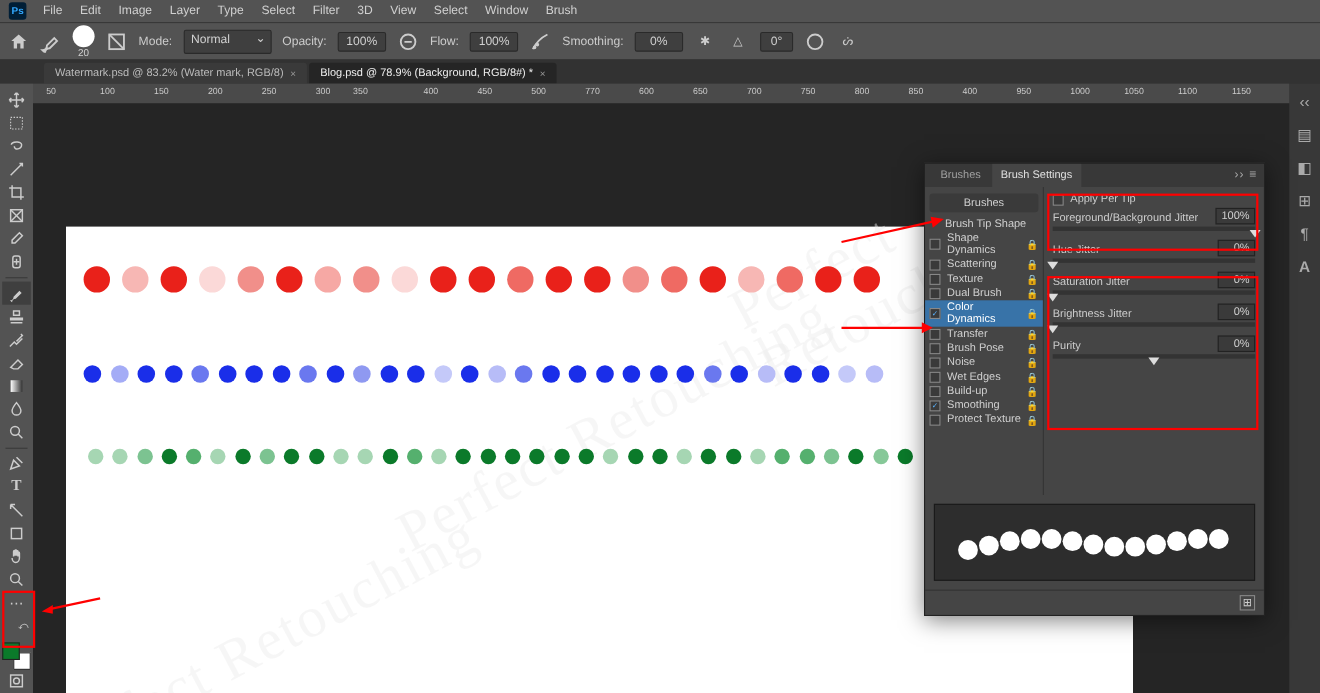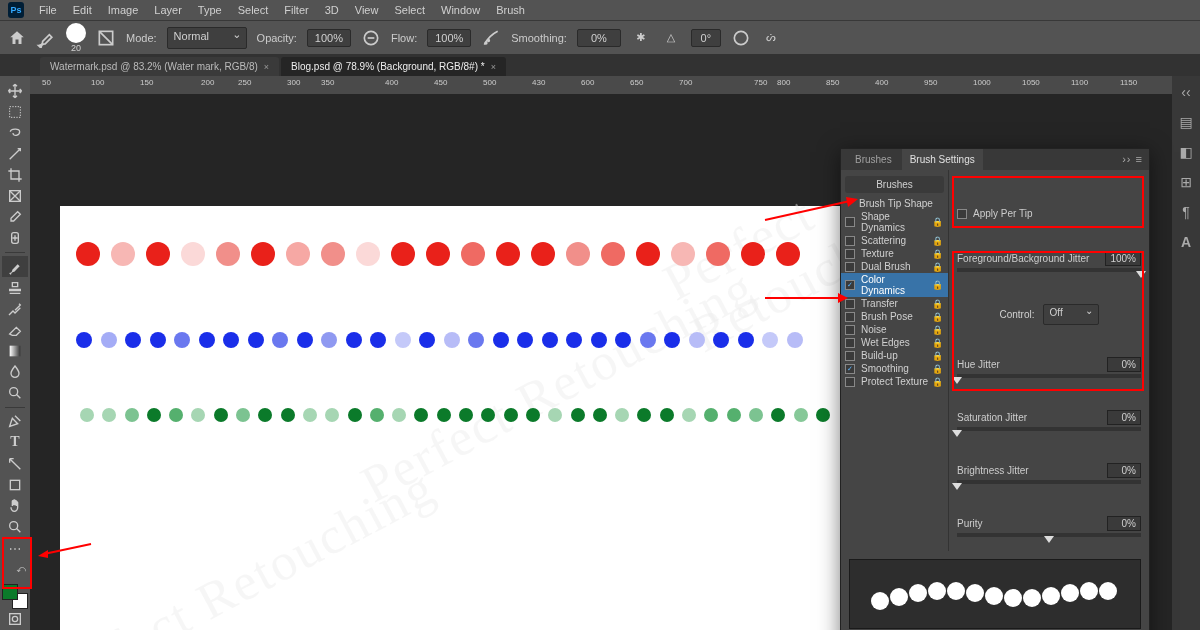--- a/index.html
+++ b/index.html
@@ -65,21 +65,21 @@
 .panel-body { display: flex; min-height: 280px; }
 .plist { width: 108px; background: #454545; border-right: 1px solid #333; padding: 6px 0; }
 .plist .hdr { background: #3a3a3a; padding: 3px 6px; text-align: center; margin: 0 4px 4px; border-radius: 3px; }
 .plist .row { display: flex; align-items: center; padding: 1px 4px; gap: 4px; justify-content: center; }
 .plist .row .cb { width: 10px; height: 10px; border: 1px solid #888; background: #3a3a3a; display: flex; align-items: center; justify-content: center; font-size: 7px; flex: 0 0 10px; }
 .plist .row .cb.on::after { content: "✓"; color: #5ab4ff; }
 .plist .row .lbl { flex: 1; padding-left: 2px; }
 .plist .row .lock { color: #888; font-size: 9px; flex: 0 0 10px; }
 .plist .row.hl { background: #3873a8; color: #fff; }
 .pprops { flex: 1; padding: 6px 8px; }
-.proprow { display: flex; align-items: center; gap: 6px; margin-bottom: 2px; margin-top: 32px; }
+.proprow { display: flex; align-items: flex-end; gap: 6px; margin-bottom: 2px; }
 .proprow .pl { flex: 1; color: #ccc; }
 .proprow .pv { background: #3a3a3a; border: 1px solid #222; padding: 1px 4px; min-width: 34px; text-align: right; }
 .slider { height: 4px; background: #333; position: relative; margin-bottom: 8px; }
 .slider .thumb { width: 0; height: 0; border-left: 5px solid transparent; border-right: 5px solid transparent; border-top: 7px solid #ddd; position: absolute; top: 3px; transform: translateX(-50%); }
 .brushpreview { margin: 8px; height: 70px; background: #2d2d2d; border: 1px solid #1a1a1a; display: flex; align-items: center; justify-content: center; }
 .panel-footer { display: flex; justify-content: flex-end; padding: 4px 8px; border-top: 1px solid #333; }
 
 
 .redbox { position: absolute; border: 2px solid #f00; pointer-events: none; }
 .arrow { position: absolute; pointer-events: none; }
@@ -305,32 +305,32 @@
   <div class="rtool">¶</div>
   <div class="rtool">
       <span style="font-weight:bold">A</span>
     </div>
 </div>
 
 <div class="ruler-h" id="ruler">
     <span class="tick" style="left: 12px;">50</span>
     <span class="tick" style="left: 61px;">100</span>
     <span class="tick" style="left: 110px;">150</span>
-    <span class="tick" style="left: 171px;">200</span>
+    <span class="tick" style="left: 159px;">200</span>
     <span class="tick" style="left: 208px; text-align: right;">250</span>
     <span class="tick" style="left: 257px;">300</span>
     <span class="tick" style="left: 291px;">350</span>
     <span class="tick" style="left: 355px;">400</span>
     <span class="tick" style="left: 404px;">450</span>
     <span class="tick" style="left: 453px;">500</span>
-    <span class="tick" style="left: 502px;">430</span>
+    <span class="tick" style="left: 502px;">770</span>
     <span class="tick" style="left: 551px;">600</span>
     <span class="tick" style="left: 600px;">650</span>
     <span class="tick" style="left: 649px;">700</span>
-    <span class="tick" style="left: 724px;">750</span>
+    <span class="tick" style="left: 698px;">750</span>
     <span class="tick" style="left: 747px;">800</span>
     <span class="tick" style="left: 796px;">850</span>
     <span class="tick" style="left: 845px;">400</span>
     <span class="tick" style="left: 894px;">950</span>
     <span class="tick" style="left: 943px;">1000</span>
     <span class="tick" style="left: 992px;">1050</span>
     <span class="tick" style="left: 1041px;">1100</span>
     <span class="tick" style="left: 1090px;">1150</span>
   </div>
 
@@ -516,24 +516,20 @@
       <div class="proprow">
           <span class="cb on" style="width:10px;height:10px;border:1px solid #888;background:#3a3a3a;display:inline-flex;align-items:center;justify-content:center;font-size:7px"></span>
           <span class="pl">Apply Per Tip</span>
         </div>
       <div class="proprow">
           <span class="pl">Foreground/Background Jitter</span>
           <span class="pv">100%</span>
         </div>
       <div class="slider">
           <div class="thumb" style="left:100%"></div>
-        </div>
-      <div class="proprow" style="justify-content:center;gap:8px">
-          <span>Control:</span>
-          <span class="opt-sel" style="min-width:56px">Off</span>
         </div>
       <div class="proprow">
           <span class="pl">Hue Jitter</span>
           <span class="pv">0%</span>
         </div>
       <div class="slider">
           <div class="thumb" style="left:0"></div>
         </div>
       <div class="proprow">
           <span class="pl">Saturation Jitter</span>

